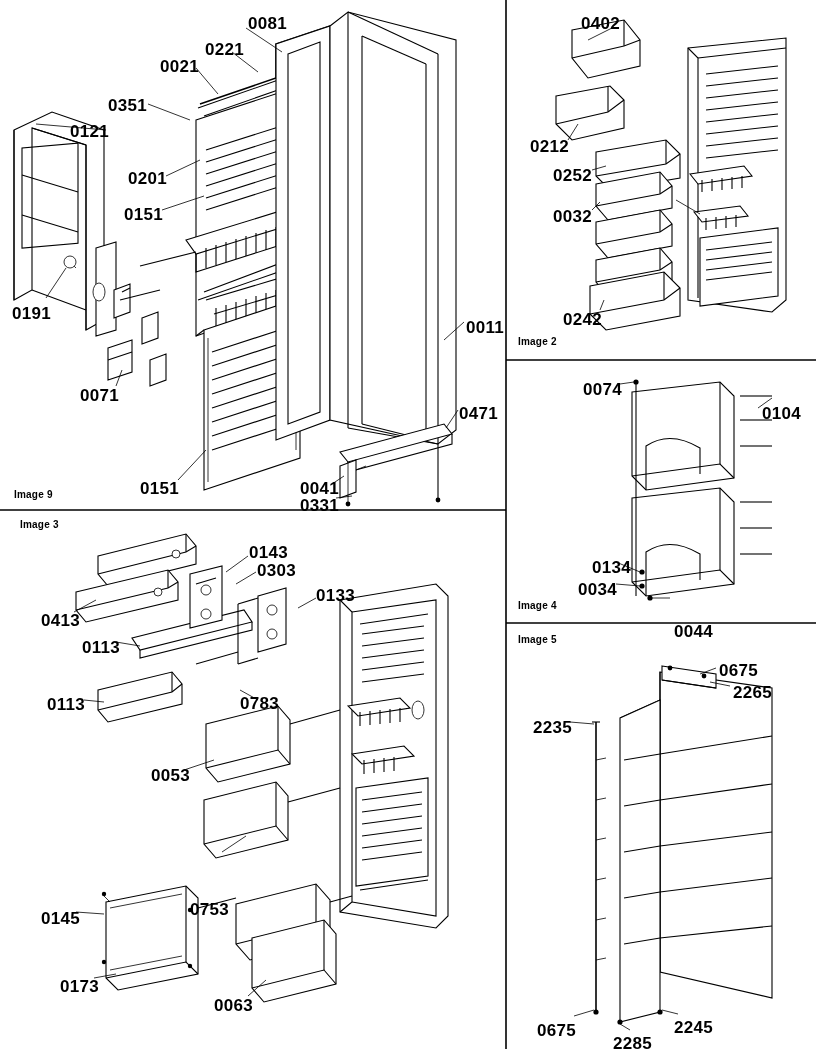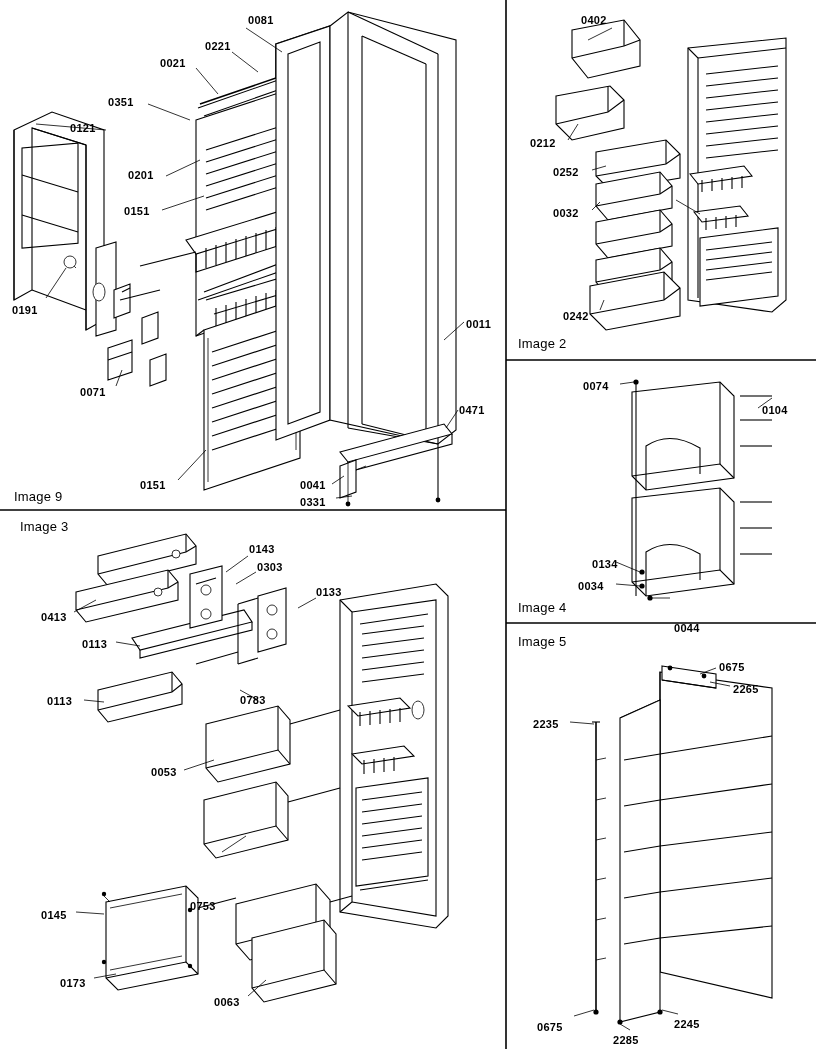--- a/index.html
+++ b/index.html
@@ -18,28 +18,28 @@
     overflow: hidden;
     background: #fff;
   }
   #sheet svg {
     position: absolute;
     left: 0;
     top: 0;
   }
   .panel-label {
     position: absolute;
-    font-size: 13px;
-    font-weight: normal;
+    font-size: 10px;
+    font-weight: bold;
     letter-spacing: 0.2px;
     white-space: nowrap;
   }
   .callout {
     position: absolute;
-    font-size: 11px;
+    font-size: 17px;
     font-weight: bold;
     letter-spacing: 0.3px;
     white-space: nowrap;
   }
   .lbl-sep {
     stroke: #000;
     stroke-width: 1.6;
     fill: none;
   }
   .ln {

